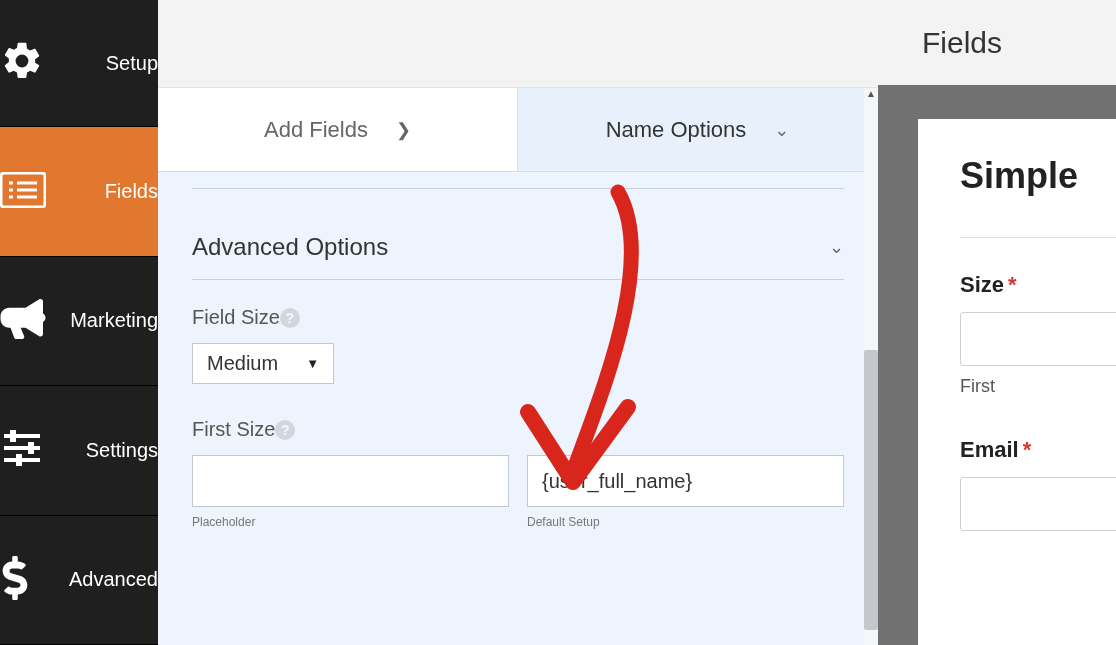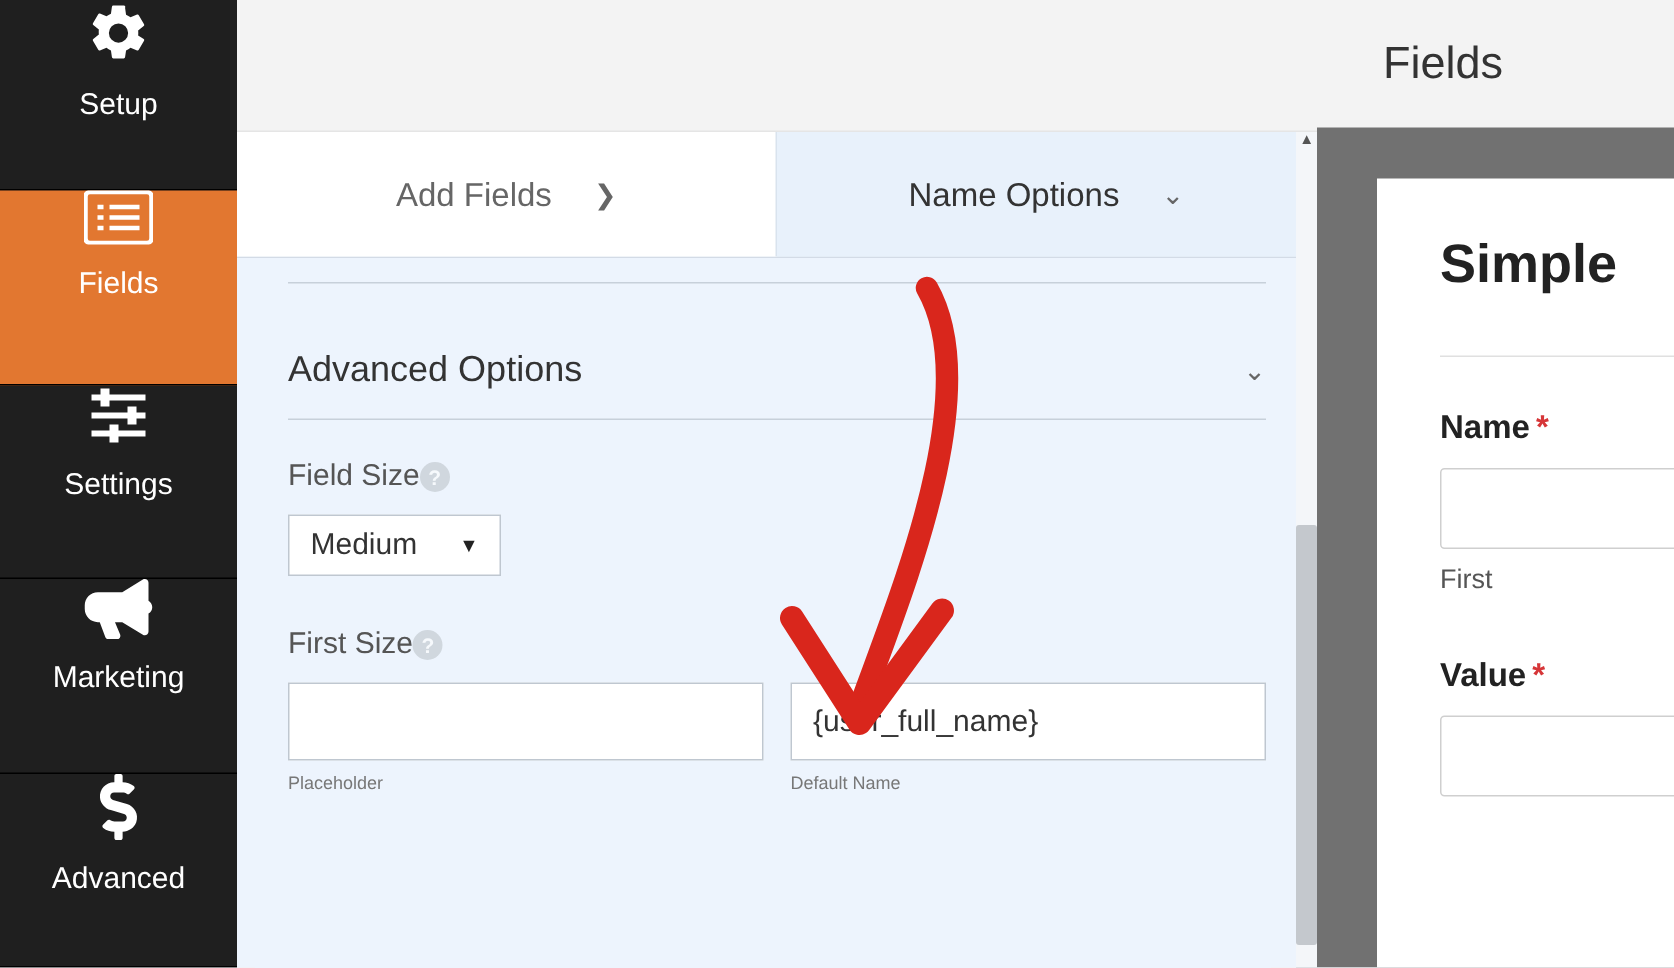--- a/index.html
+++ b/index.html
@@ -9,23 +9,23 @@
   
   .sidebar {
     width: 158px;
     background: #1f1f1f;
     display: flex;
     flex-direction: column;
     flex-shrink: 0;
   }
   .sidebar-item {
     display: flex;
-    flex-direction: column;
+    flex-direction: row;
     align-items: center;
-    justify-content: flex-start;
+    justify-content: space-between;
     height: 130px;
     color: #fff;
     cursor: pointer;
     gap: 10px;
     border-bottom: 1px solid #000;
   }
   .sidebar-item:first-child { height: 128px; }
   .sidebar-item.active { background: #e27730; }
   .sidebar-item .label { font-size: 20px; }
 
@@ -189,43 +189,43 @@
           <line x1="17" y1="18" x2="37" y2="18" stroke="#fff" stroke-width="3"></line>
           <line x1="9" y1="25" x2="13" y2="25" stroke="#fff" stroke-width="3"></line>
           <line x1="17" y1="25" x2="37" y2="25" stroke="#fff" stroke-width="3"></line>
         </svg>
       </span>
       <span class="label">Fields</span>
     </div>
 
     <div class="sidebar-item">
       <span>
+        <svg width="46" height="40" viewBox="0 0 576 512" fill="#fff">
+            <path d="M576 240c0-23.6-12.9-44.2-32-55.3V32c0-17.7-14.3-32-32-32-5.5 0-11 1.4-16 4.3L320 112H112C50.1 112 0 162.1 0 224v32c0 61.9 50.1 112 112 112h16l48 128c4.7 12.5 16.6 20 29.9 20H272c17.7 0 32-14.3 32-32 0-3.9-.7-7.7-2.1-11.3L258.1 368H320l176 107.7c5 2.9 10.5 4.3 16 4.3 17.7 0 32-14.3 32-32V295.3c19.1-11.1 32-31.7 32-55.3z"></path>
+          </svg>
+      </span>
+      <span class="label">Marketing</span>
+    </div>
+
+    <div class="sidebar-item">
+      <span>
         <svg width="44" height="40" viewBox="0 0 44 40" fill="#fff">
           <rect x="4" y="6" width="36" height="4"></rect>
             <rect x="10" y="2" width="6" height="12"></rect>
           <rect x="4" y="18" width="36" height="4"></rect>
             <rect x="28" y="14" width="6" height="12"></rect>
           <rect x="4" y="30" width="36" height="4"></rect>
             <rect x="16" y="26" width="6" height="12"></rect>
         </svg>
       </span>
       <span class="label">Settings</span>
     </div>
 
     <div class="sidebar-item">
       <span>
-        <svg width="46" height="40" viewBox="0 0 576 512" fill="#fff">
-            <path d="M576 240c0-23.6-12.9-44.2-32-55.3V32c0-17.7-14.3-32-32-32-5.5 0-11 1.4-16 4.3L320 112H112C50.1 112 0 162.1 0 224v32c0 61.9 50.1 112 112 112h16l48 128c4.7 12.5 16.6 20 29.9 20H272c17.7 0 32-14.3 32-32 0-3.9-.7-7.7-2.1-11.3L258.1 368H320l176 107.7c5 2.9 10.5 4.3 16 4.3 17.7 0 32-14.3 32-32V295.3c19.1-11.1 32-31.7 32-55.3z"></path>
-          </svg>
-      </span>
-      <span class="label">Marketing</span>
-    </div>
-
-    <div class="sidebar-item">
-      <span>
         <svg width="30" height="44" viewBox="0 0 288 512" fill="#fff">
             <path d="M209.2 233.4l-108-31.6C88.7 198.2 80 186.5 80 173.5c0-16.3 13.2-29.5 29.5-29.5h66.3c12.2 0 24.2 3.7 34.2 10.5 6.1 4.1 14.3 3.1 19.5-2l34.8-34c7.1-6.9 6.1-18.4-1.8-24.5C238 74.8 207.4 64.1 176 64V16c0-8.8-7.2-16-16-16h-32c-8.8 0-16 7.2-16 16v48h-2.5C45.8 64-5.4 118.7.5 183.6c4.2 46.1 39.4 83.6 83.8 96.6l102.5 30c12.5 3.7 21.2 15.3 21.2 28.3 0 16.3-13.2 29.5-29.5 29.5h-66.3c-12.2 0-24.2-3.7-34.2-10.5-6.1-4.1-14.3-3.1-19.5 2l-34.8 34c-7.1 6.9-6.1 18.4 1.8 24.5 24.5 19.2 55.1 29.9 86.5 30v48c0 8.8 7.2 16 16 16h32c8.8 0 16-7.2 16-16v-48.2c46.6-.9 90.3-28.6 105.7-72.7 21.5-61.6-14.6-124.8-72.5-141.7z"></path>
           </svg>
       </span>
       <span class="label">Advanced</span>
     </div>
   </nav>
 
   <section class="midcol">
     <div class="headerbar"></div>
@@ -266,21 +266,21 @@
         <span class="fld-label">First Size</span>
         <span class="help-dot">?</span>
       </div>
       <div class="pair-row">
         <div class="cell">
           <input class="txt-input" value="" style="">
           <span class="sublabel">Placeholder</span>
         </div>
         <div class="cell">
           <input class="txt-input" value="{user_full_name}" style="">
-          <span class="sublabel">Default Name</span>
+          <span class="sublabel">Default Setup</span>
         </div>
       </div>
 
       <div class="group-gap"></div>
       <div class="group-gap"></div>
 
       
       <svg class="arrow-svg" width="720" height="480">
         <path d="M460 20 C 500 90, 440 230, 415 300" stroke="#d9261c" stroke-width="15" fill="none" stroke-linecap="round"></path>
         <path d="M370 240 L415 310 L470 235" stroke="#d9261c" stroke-width="16" fill="none" stroke-linecap="round" stroke-linejoin="round"></path>
@@ -294,25 +294,25 @@
 
   <section class="rightcol">
     <div class="right-header">
       <span>Fields</span>
     </div>
     <div class="preview-card">
       <div class="form-title">Simple</div>
       <hr>
 
       <div class="pv-label">
-        <span>Name</span><span class="req-star">*</span>
+        <span>Size</span><span class="req-star">*</span>
       </div>
       <div class="pv-input"></div>
       <div class="pv-sub">First</div>
 
       <div class="pv-label">
-        <span>Value</span><span class="req-star">*</span>
+        <span>Email</span><span class="req-star">*</span>
       </div>
       <div class="pv-input"></div>
     </div>
   </section>
 
 </div>
 
 </body></html>

